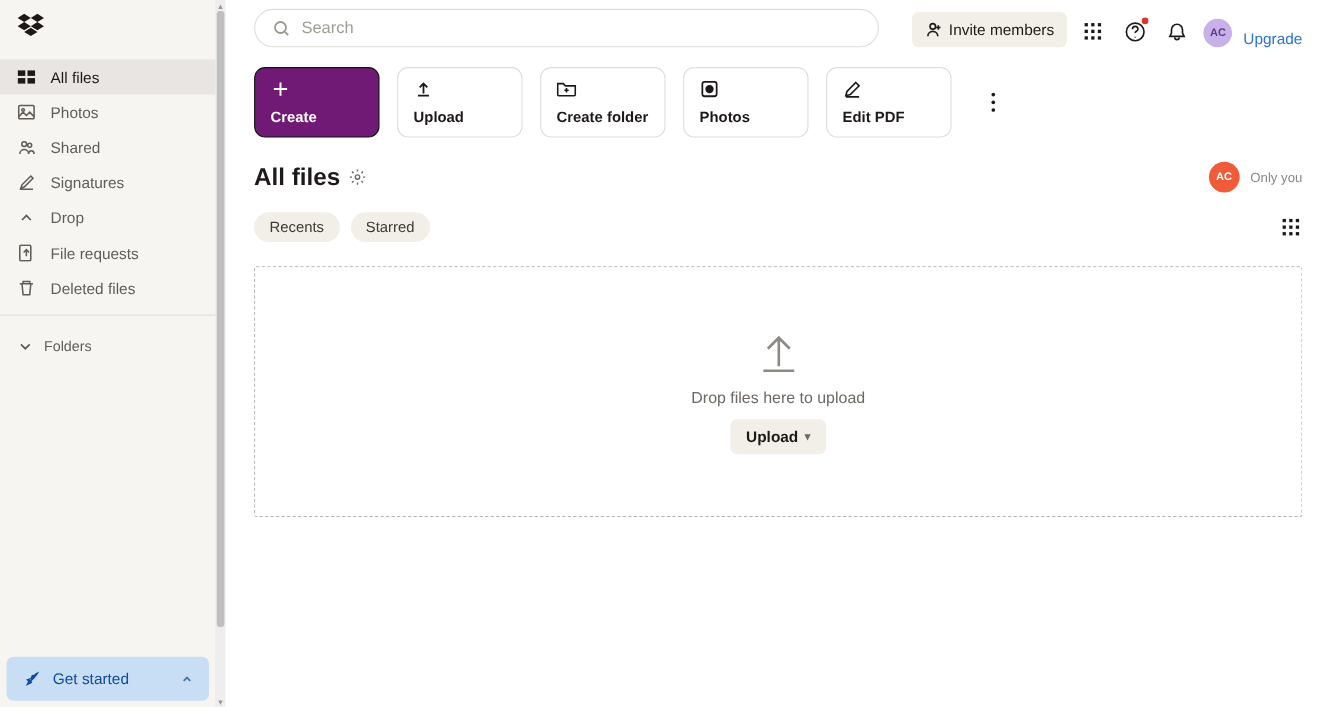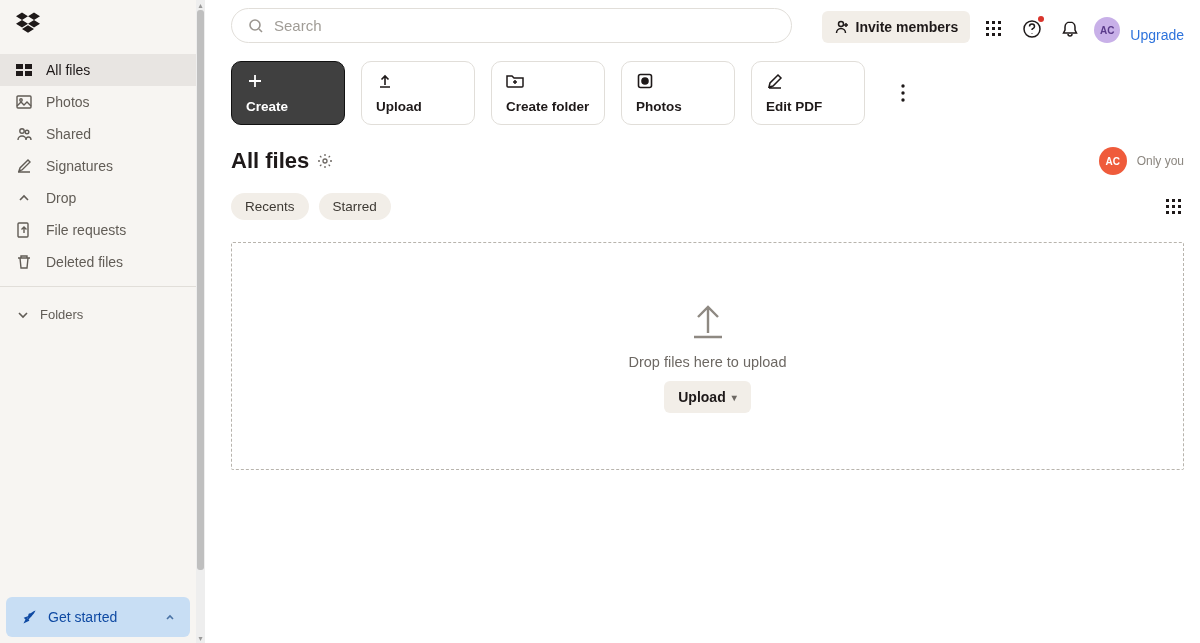--- a/index.html
+++ b/index.html
@@ -28,30 +28,30 @@
 .get-started .chev { margin-left: auto; color: #4a73a5; }
 .spacer { flex: 1; }
 
 
 .main { flex: 1; padding: 4px 16px 0 34px; position: relative; overflow: hidden; }
 .topbar { display: flex; align-items: flex-end; gap: 10px; padding-top: 4px; }
 .search { flex: 1; display: flex; align-items: center; gap: 10px; border: 1px solid #e1ded9; border-radius: 999px; padding: 8px 16px; color: #9b9690; background: #fff; max-width: 632px; }
 .search input { border: none; outline: none; font-size: 15px; background: transparent; width: 100%; color: #1e1919; }
 .search input::placeholder { color: #a09c96; }
 
-.invite { display: flex; align-items: center; gap: 6px; background: #f2eee8; border-radius: 6px; padding: 8px 12px; font-weight: 700; cursor: pointer; margin-left: 20px; }
+.invite { display: flex; align-items: center; gap: 6px; background: #f2eee8; border-radius: 6px; padding: 8px 12px; font-weight: 400; cursor: pointer; margin-left: 20px; }
 .icon-btn { width: 28px; height: 28px; display: flex; align-items: center; justify-content: center; cursor: pointer; color: #1e1919; position: relative; }
 .icon-btn.help .dot { position: absolute; top: 1px; right: 2px; width: 6px; height: 6px; background: #d9352c; border-radius: 50%; }
 .avatar-sm { width: 26px; height: 26px; border-radius: 50%; background: #c8b0e8; color: #5a3a8a; font-size: 10px; font-weight: 600; display: flex; align-items: center; justify-content: center; cursor: pointer; }
 .upgrade { color: #2e73dc; cursor: pointer; font-size: 14px; }
 
 
 .actions { display: flex; gap: 16px; margin-top: 18px; align-items: center; }
 .tile { width: 114px; height: 64px; border: 1px solid #e1ded9; border-radius: 10px; padding: 10px 14px; display: flex; flex-direction: column; justify-content: space-between; cursor: pointer; background: #fff; }
-.tile.primary { background: #404040; color: #fff; border-color: #111; }
+.tile.primary { background: #701a75; color: #fff; border-color: #111; }
 .tile-icon { width: 18px; height: 18px; display: flex; align-items: center; justify-content: center; }
 .tile-label { font-size: 13.5px; font-weight: 600; }
 .overflow { width: 28px; height: 28px; display: flex; align-items: center; justify-content: center; cursor: pointer; margin-left: 8px; }
 
 
 .heading-row { display: flex; align-items: center; margin-top: 22px; }
 .heading { font-size: 22px; font-weight: 700; display: flex; align-items: center; gap: 8px; }
 .heading .gear { display: inline-flex; color: #6d6863; cursor: pointer; }
 .sharing { margin-left: auto; display: flex; align-items: center; gap: 10px; }
 .avatar-md { width: 28px; height: 28px; border-radius: 50%; background: #ef5b3b; color: #fff; font-size: 10px; font-weight: 600; display: flex; align-items: center; justify-content: center; }

